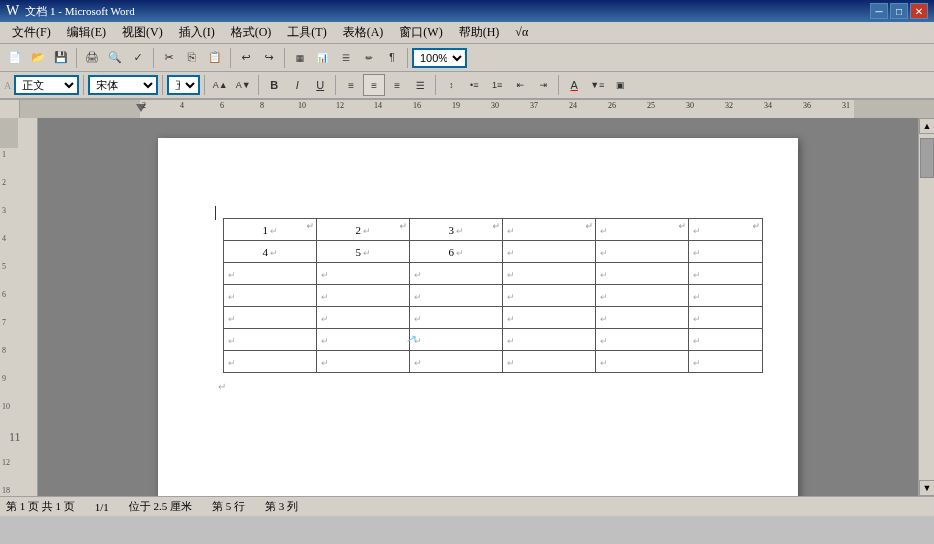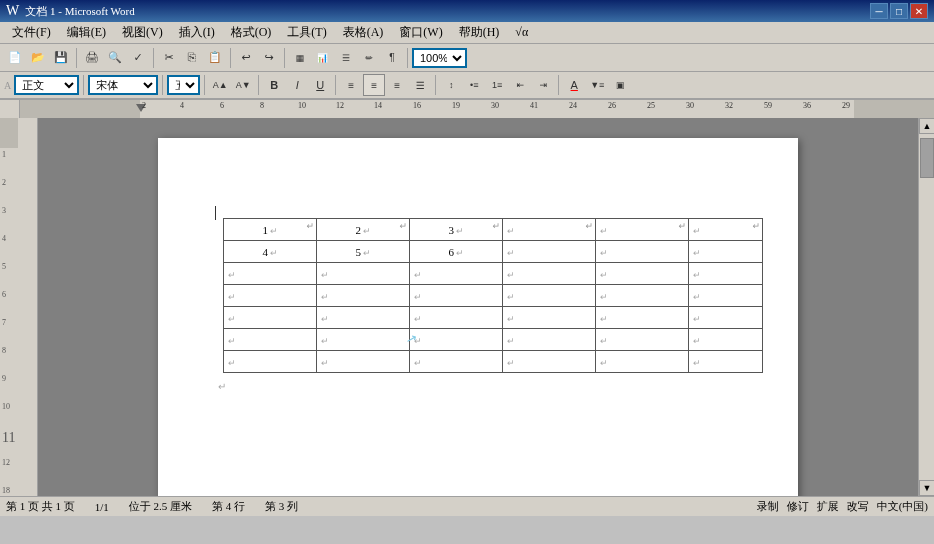--- a/index.html
+++ b/index.html
@@ -296,50 +296,50 @@
     <span style="position:absolute;left:122px;top:1px;font-size:8px;color:#333;">2</span>
     <span style="position:absolute;left:160px;top:1px;font-size:8px;color:#333;">4</span>
     <span style="position:absolute;left:200px;top:1px;font-size:8px;color:#333;">6</span>
     <span style="position:absolute;left:240px;top:1px;font-size:8px;color:#333;">8</span>
     <span style="position:absolute;left:278px;top:1px;font-size:8px;color:#333;">10</span>
     <span style="position:absolute;left:316px;top:1px;font-size:8px;color:#333;">12</span>
     <span style="position:absolute;left:354px;top:1px;font-size:8px;color:#333;">14</span>
     <span style="position:absolute;left:393px;top:1px;font-size:8px;color:#333;">16</span>
     <span style="position:absolute;left:432px;top:1px;font-size:8px;color:#333;">19</span>
     <span style="position:absolute;left:471px;top:1px;font-size:8px;color:#333;">30</span>
-    <span style="position:absolute;left:510px;top:1px;font-size:8px;color:#333;">41</span>
+    <span style="position:absolute;left:510px;top:1px;font-size:8px;color:#333;">37</span>
     <span style="position:absolute;left:549px;top:1px;font-size:8px;color:#333;">24</span>
     <span style="position:absolute;left:588px;top:1px;font-size:8px;color:#333;">26</span>
     <span style="position:absolute;left:627px;top:1px;font-size:8px;color:#333;">25</span>
     <span style="position:absolute;left:666px;top:1px;font-size:8px;color:#333;">30</span>
     <span style="position:absolute;left:705px;top:1px;font-size:8px;color:#333;">32</span>
-    <span style="position:absolute;left:744px;top:1px;font-size:8px;color:#333;">59</span>
+    <span style="position:absolute;left:744px;top:1px;font-size:8px;color:#333;">34</span>
     <span style="position:absolute;left:783px;top:1px;font-size:8px;color:#333;">36</span>
-    <span style="position:absolute;left:822px;top:1px;font-size:8px;color:#333;">29</span>
+    <span style="position:absolute;left:822px;top:1px;font-size:8px;color:#333;">31</span>
     <span style="position:absolute;left:856px;top:1px;font-size:8px;color:#333;margin-top:36px;">40</span>
   </div>
 </div>
 
 <div id="main-area" style="display:flex; height: calc(544px - 22px - 22px - 28px - 28px - 28px - 18px - 20px); position:relative;">
 
   <div id="left-sidebar" style="width:38px; background:#d4d0c8; border-right:1px solid #a0a0a0; position:relative; overflow:hidden;">
 
     <div style="position:absolute;top:0;left:0;width:18px;background:#bbb8b0;height:30px;"></div>
     <div style="position:absolute;top:30px;left:0;width:18px;background:#d4d0c8;height:300px;"></div>
     <span style="position:absolute;top:32px;left:2px;font-size:8px;color:#555;">1</span>
     <span style="position:absolute;top:60px;left:2px;font-size:8px;color:#555;">2</span>
     <span style="position:absolute;top:88px;left:2px;font-size:8px;color:#555;">3</span>
     <span style="position:absolute;top:116px;left:2px;font-size:8px;color:#555;">4</span>
     <span style="position:absolute;top:144px;left:2px;font-size:8px;color:#555;">5</span>
     <span style="position:absolute;top:172px;left:2px;font-size:8px;color:#555;">6</span>
     <span style="position:absolute;top:200px;left:2px;font-size:8px;color:#555;">7</span>
     <span style="position:absolute;top:228px;left:2px;font-size:8px;color:#555;">8</span>
     <span style="position:absolute;top:256px;left:2px;font-size:8px;color:#555;">9</span>
     <span style="position:absolute;top:284px;left:2px;font-size:8px;color:#555;">10</span>
-    <span style="position:absolute;top:312px;left:2px;font-size:14px;color:#555;">11</span>
+    <span style="position:absolute;top:312px;left:9px;font-size:12px;color:#555;">11</span>
     <span style="position:absolute;top:340px;left:2px;font-size:8px;color:#555;">12</span>
     <span style="position:absolute;top:368px;left:2px;font-size:8px;color:#555;">18</span>
   </div>
 
   <div id="doc-scroll" style="flex:1; background:#808080; overflow:auto; position:relative;">
 
     <div id="document-page" style="background:white; width:640px; min-height:460px; margin:20px auto; box-shadow:2px 2px 8px rgba(0,0,0,0.4); position:relative; padding:20px 30px 30px 60px;">
 
       <div style="position:absolute;top:68px;left:57px;width:1px;height:14px;background:#333;"></div>
 
@@ -420,22 +420,15 @@
       <div style="width:14px;height:40px;background:#a0a0a0;border:1px solid #888;position:absolute;top:4px;left:1px;"></div>
     </div>
     <button style="width:16px;height:16px;background:#d4d0c8;border:1px solid #999;font-size:9px;cursor:pointer;display:flex;align-items:center;justify-content:center;flex-shrink:0;">▼</button>
   </div>
 </div>
 
 <div style="height:20px;background:#d4d0c8;border-top:1px solid #a0a0a0;display:flex;align-items:center;padding:0 6px;font-size:11px;gap:20px;position:relative;">
   <span>第 1 页 共 1 页</span>
   <span>1/1</span>
   <span>位于 2.5 厘米</span>
-  <span>第 4 行</span>
+  <span>第 5 行</span>
   <span>第 3 列</span>
-  <div style="margin-left:auto;display:flex;gap:8px;">
-    <span>录制</span>
-    <span>修订</span>
-    <span>扩展</span>
-    <span>改写</span>
-    <span>中文(中国)</span>
-  </div>
 </div>
 
 </body></html>

